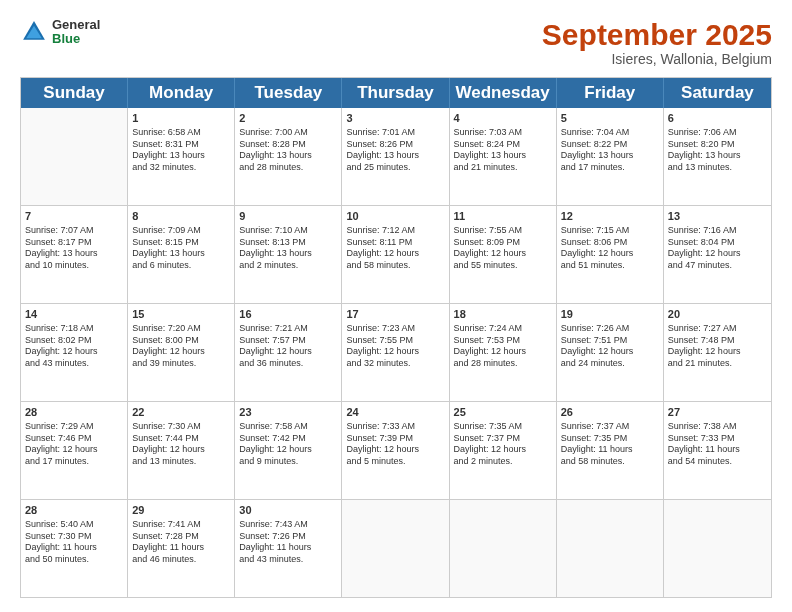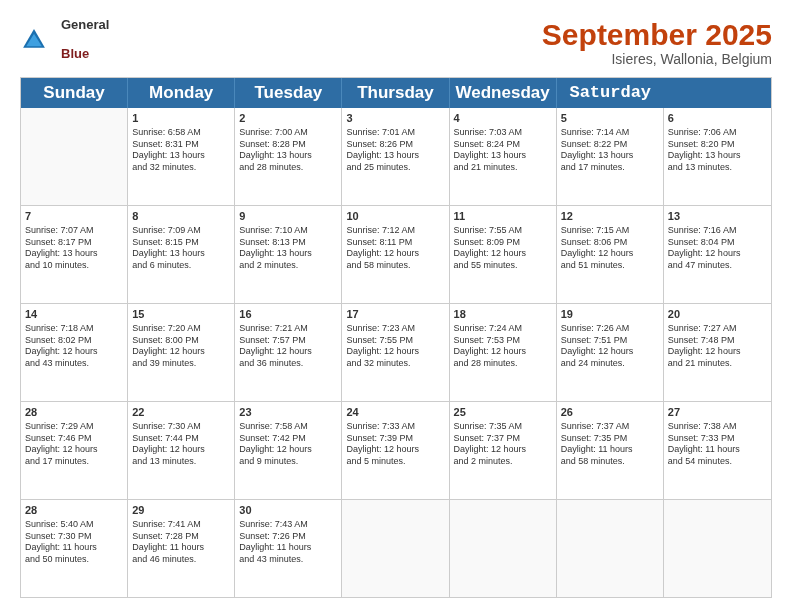--- a/index.html
+++ b/index.html
@@ -19,32 +19,32 @@
     }
     .header {
       display: flex;
       justify-content: space-between;
       align-items: flex-start;
       margin-bottom: 10px;
     }
     .logo {
       display: flex;
       align-items: center;
-      gap: 13px;
+      gap: 4px;
     }
     .logo-text {
       display: flex;
       flex-direction: column;
       font-size: 13px;
       font-weight: bold;
       line-height: 1.1;
       color: #333;
     }
     .logo-text .general { color: #333; }
-    .logo-text .blue { color: #7f1d1d; margin-top: 15px; }
+    .logo-text .blue { color: #15803d; }
     .logo-icon {
       width: 28px;
       height: 28px;
     }
     .title-block {
       text-align: right;
     }
     .title-block h1 {
       font-size: 30px;
       font-weight: bold;
@@ -68,21 +68,21 @@
       background: #2e6da4;
     }
     .cal-header-cell {
       color: #fff;
       font-weight: bold;
       font-size: 17px;
       text-align: center;
       padding: 5px 2px;
       border-right: 1px solid #4a88bb;
     }
-    .cal-header-cell:last-child { border-right: none; font-family: Liberation Mono, monospace; }
+    .cal-header-cell:last-child { border-right: none; }
     .cal-body {
       flex: 1;
       display: flex;
       flex-direction: column;
     }
     .cal-week {
       display: grid;
       grid-template-columns: repeat(7, 1fr);
       flex: 1;
       border-bottom: 1px solid #ccc;
@@ -132,20 +132,21 @@
     </div>
   </div>
 
   <div class="calendar">
     <div class="cal-header-row" id="cal-header">
         <div class="cal-header-cell">Sunday</div>
         <div class="cal-header-cell">Monday</div>
         <div class="cal-header-cell">Tuesday</div>
         <div class="cal-header-cell">Thursday</div>
         <div class="cal-header-cell">Wednesday</div>
+        <div class="cal-header-cell">Friday</div>
         <div class="cal-header-cell">Saturday</div>
       </div>
     <div class="cal-body" id="cal-body">
         <div class="cal-week">
           <div class="cal-cell empty"></div>
           <div class="cal-cell">
             <span class="day-number">1</span>
             <span class="cell-line">Sunrise: 6:58 AM</span>
             <span class="cell-line">Sunset: 8:31 PM</span>
             <span class="cell-line">Daylight: 13 hours</span>
@@ -167,21 +168,21 @@
           </div>
           <div class="cal-cell">
             <span class="day-number">4</span>
             <span class="cell-line">Sunrise: 7:03 AM</span>
             <span class="cell-line">Sunset: 8:24 PM</span>
             <span class="cell-line">Daylight: 13 hours</span>
             <span class="cell-line">and 21 minutes.</span>
           </div>
           <div class="cal-cell">
             <span class="day-number">5</span>
-            <span class="cell-line">Sunrise: 7:14 AM</span>
+            <span class="cell-line">Sunrise: 7:04 AM</span>
             <span class="cell-line">Sunset: 8:22 PM</span>
             <span class="cell-line">Daylight: 13 hours</span>
             <span class="cell-line">and 17 minutes.</span>
           </div>
           <div class="cal-cell">
             <span class="day-number">6</span>
             <span class="cell-line">Sunrise: 7:06 AM</span>
             <span class="cell-line">Sunset: 8:20 PM</span>
             <span class="cell-line">Daylight: 13 hours</span>
             <span class="cell-line">and 13 minutes.</span>

